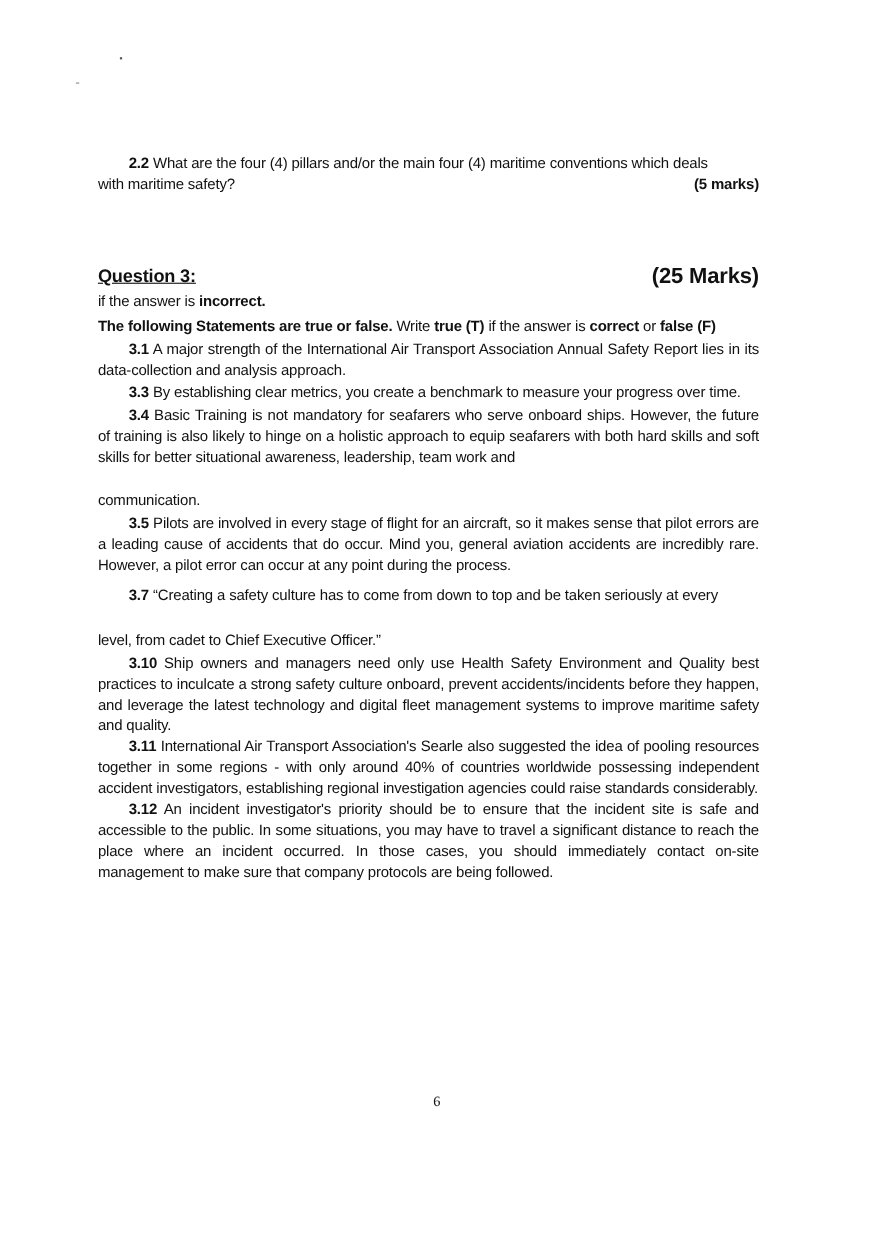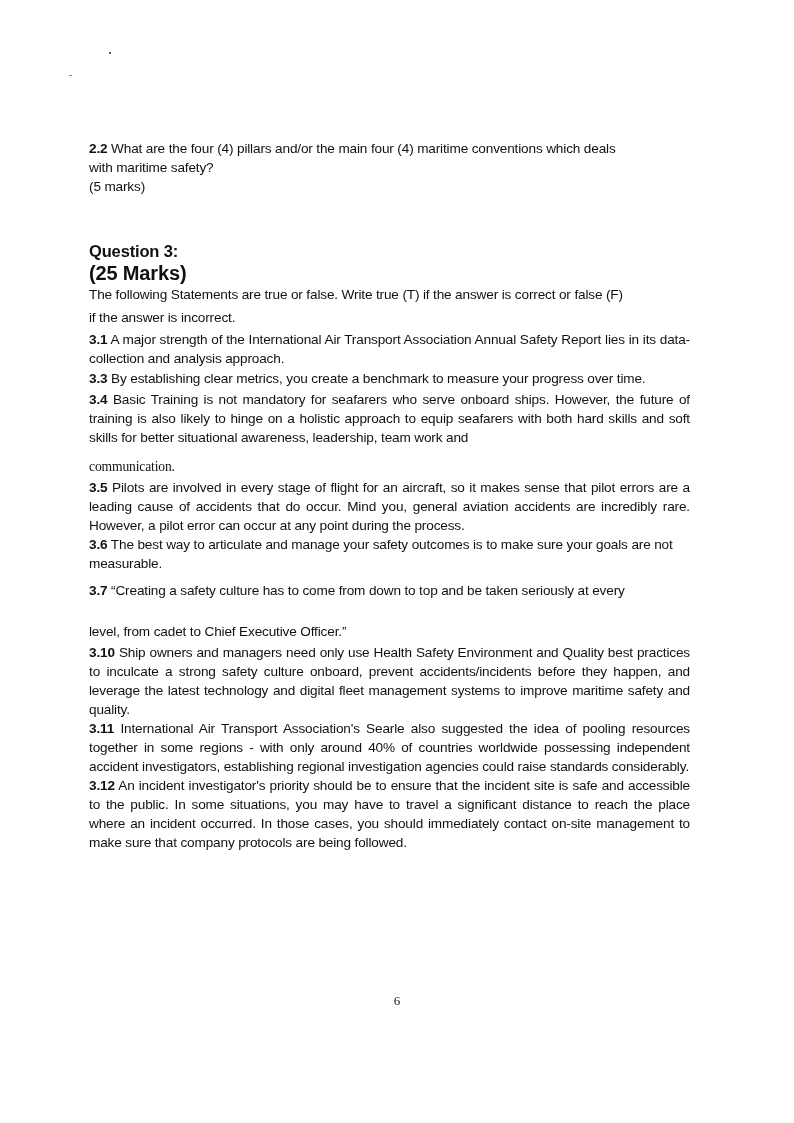--- a/index.html
+++ b/index.html
@@ -4,24 +4,24 @@
   <style>
     html, body { margin: 0; padding: 0; background: #ffffff; }
     body { width: 794px; height: 1123px; position: relative; overflow: hidden;
       font-family: "Liberation Sans", "DejaVu Sans", sans-serif; color: #111; }
     .speck { position: absolute; background: #555; }
     .speck1 { left: 109px; top: 52px; width: 2px; height: 2px; }
     .speck2 { left: 69px; top: 75px; width: 3px; height: 1px; background: #888; }
     .block { position: absolute; left: 89px; width: 601px; font-size: 13.6px; line-height: 19px;
       letter-spacing: -0.15px; }
     .block p { margin: 0; text-align: justify; }
-    .num { font-weight: bold; }
-    .row { display: flex; justify-content: space-between; flex-direction: column; }
-    .bold { font-weight: normal; }
-    .q-title { font-size: 16.5px; font-weight: bold; }
+    .num { font-weight: bold; margin-left: 28px; }
+    .row { display: flex; justify-content: space-between; }
+    .bold { font-weight: bold; }
+    .q-title { font-size: 16.5px; font-weight: bold; text-decoration: underline; }
     .q-marks { font-size: 20px; font-weight: bold; }
     .pagenum { position: absolute; top: 993px; left: 0; width: 794px; text-align: center;
       font-family: "Liberation Serif", "DejaVu Serif", serif; font-size: 13px; }
   </style>
 </head>
 <body>
 
 <div class="speck speck1"></div>
 <div class="speck speck2"></div>
 
@@ -31,33 +31,32 @@
     <span>with maritime safety?</span>
     <span class="bold">(5 marks)</span>
   </div>
 </div>
 
 <div class="block" style="top:240px;">
   <div class="row" style="line-height:22px;">
     <span class="q-title">Question 3:</span>
     <span class="q-marks">(25 Marks)</span>
   </div>
+  <p style="line-height:24px;">
+    <span>if the answer is </span><span class="bold">incorrect.</span>
+  </p>
   <p style="line-height:22px;">
     <span class="bold">The following Statements are true or false.</span><span>  Write </span><span class="bold">true (T)</span><span> if the answer is </span><span class="bold">correct</span><span> or </span><span class="bold">false (F)</span>
-  </p>
-  <p style="line-height:24px;">
-    <span>if the answer is </span><span class="bold">incorrect.</span>
   </p>
 
   <p><span class="num">3.1</span><span> A major strength of the International Air Transport Association Annual Safety Report lies in its data-collection and analysis approach.</span></p>
   <p style="line-height:22px;"><span class="num">3.3</span><span> By establishing clear metrics, you create a benchmark to measure your progress over time.</span></p>
   <p><span class="num">3.4</span><span> Basic Training is not mandatory for seafarers who serve onboard ships. However, the future of training is also likely to hinge on a holistic approach to equip seafarers with both hard skills and soft skills for better situational awareness, leadership, team work and</span></p>
-  <p style="margin-top:9px; line-height:22px;font-family:Liberation Serif, serif;"><span>communication.</span></p>
+  <p style="margin-top:19px; line-height:22px;"><span>communication.</span></p>
   <p><span class="num">3.5</span><span> Pilots are involved in every stage of flight for an aircraft, so it makes sense that pilot errors are a leading cause of accidents that do occur. Mind you, general aviation accidents are incredibly rare. However, a pilot error can occur at any point during the process.</span></p>
-  <p style="text-align:left;"><span class="num">3.6</span><span> The best way to articulate and manage your safety outcomes is to make sure your goals are not measurable.</span></p>
   <p style="margin-top:8px; line-height:19px; text-align:left;"><span class="num">3.7</span><span> “Creating a safety culture has to come from down to top and be taken seriously at every</span></p>
   <p style="margin-top:21px; line-height:22px;"><span>level, from cadet to Chief Executive Officer.”</span></p>
   <p><span class="num">3.10</span><span> Ship owners and managers need only use Health Safety Environment and Quality best practices to inculcate a strong safety culture onboard, prevent accidents/incidents before they happen, and leverage the latest technology and digital fleet management systems to improve maritime safety and quality.</span></p>
   <p><span class="num">3.11</span><span> International Air Transport Association's Searle also suggested the idea of pooling resources together in some regions - with only around 40% of countries worldwide possessing independent accident investigators, establishing regional investigation agencies could raise standards considerably.</span></p>
   <p><span class="num">3.12</span><span> An incident investigator's priority should be to ensure that the incident site is safe and accessible to the public. In some situations, you may have to travel a significant distance to reach the place where an incident occurred. In those cases, you should immediately contact on-site management to make sure that company protocols are being followed.</span></p>
 </div>
 
 <div class="pagenum">6</div>
 
 </body></html>

